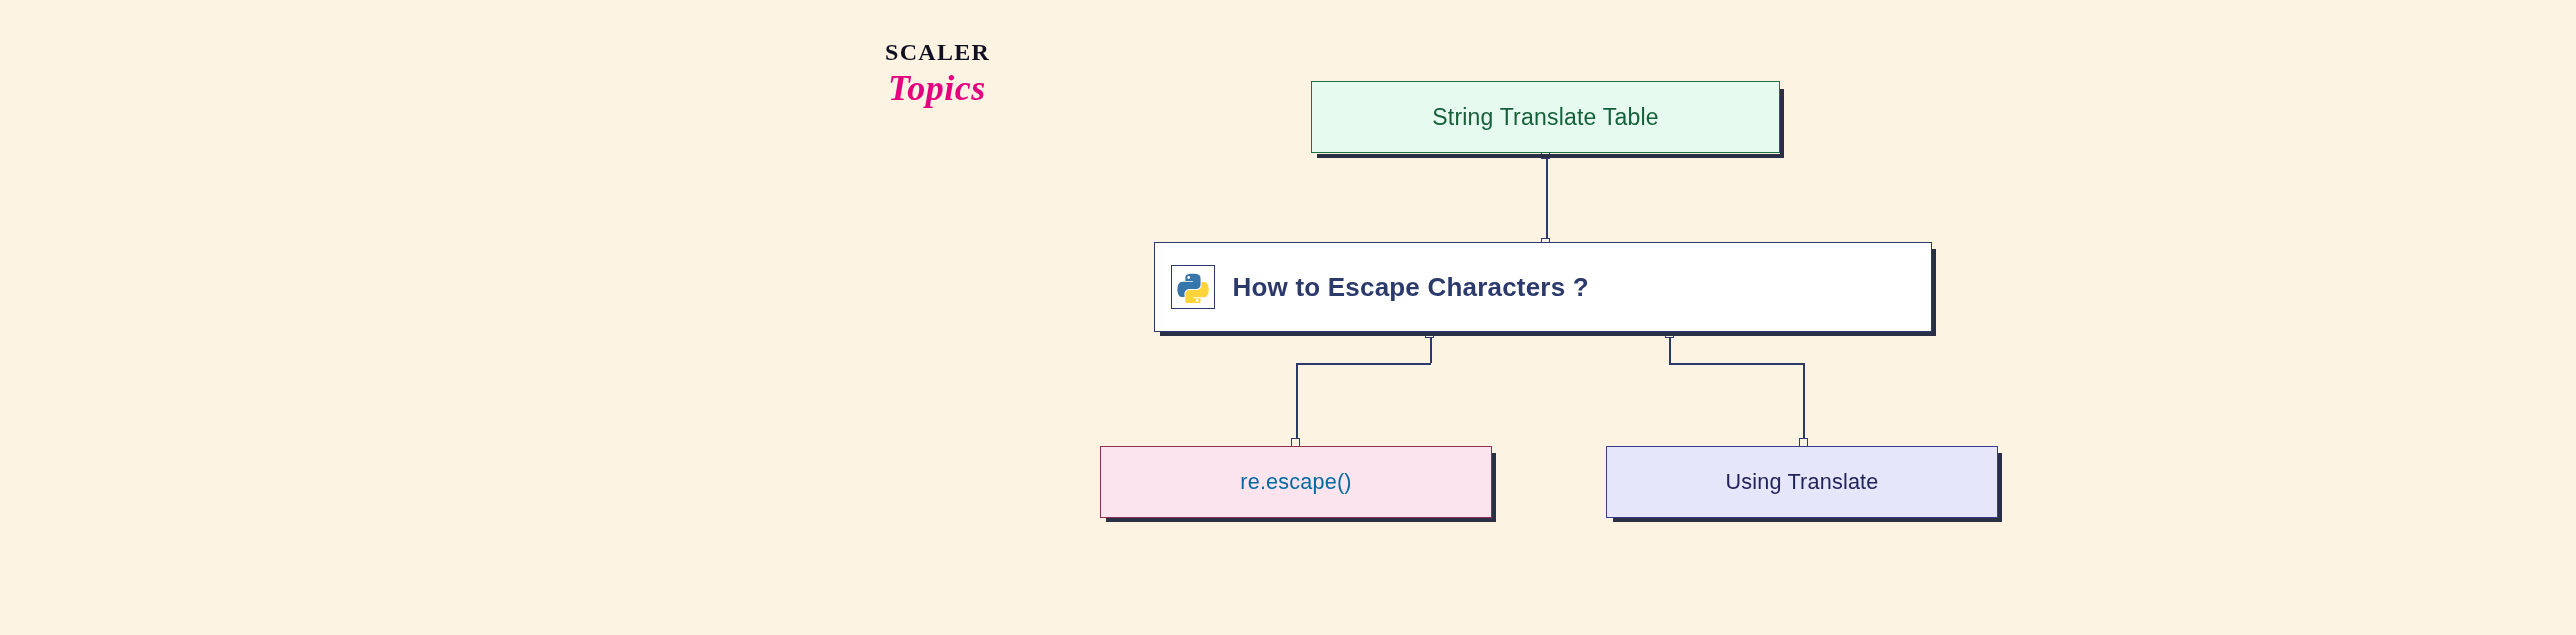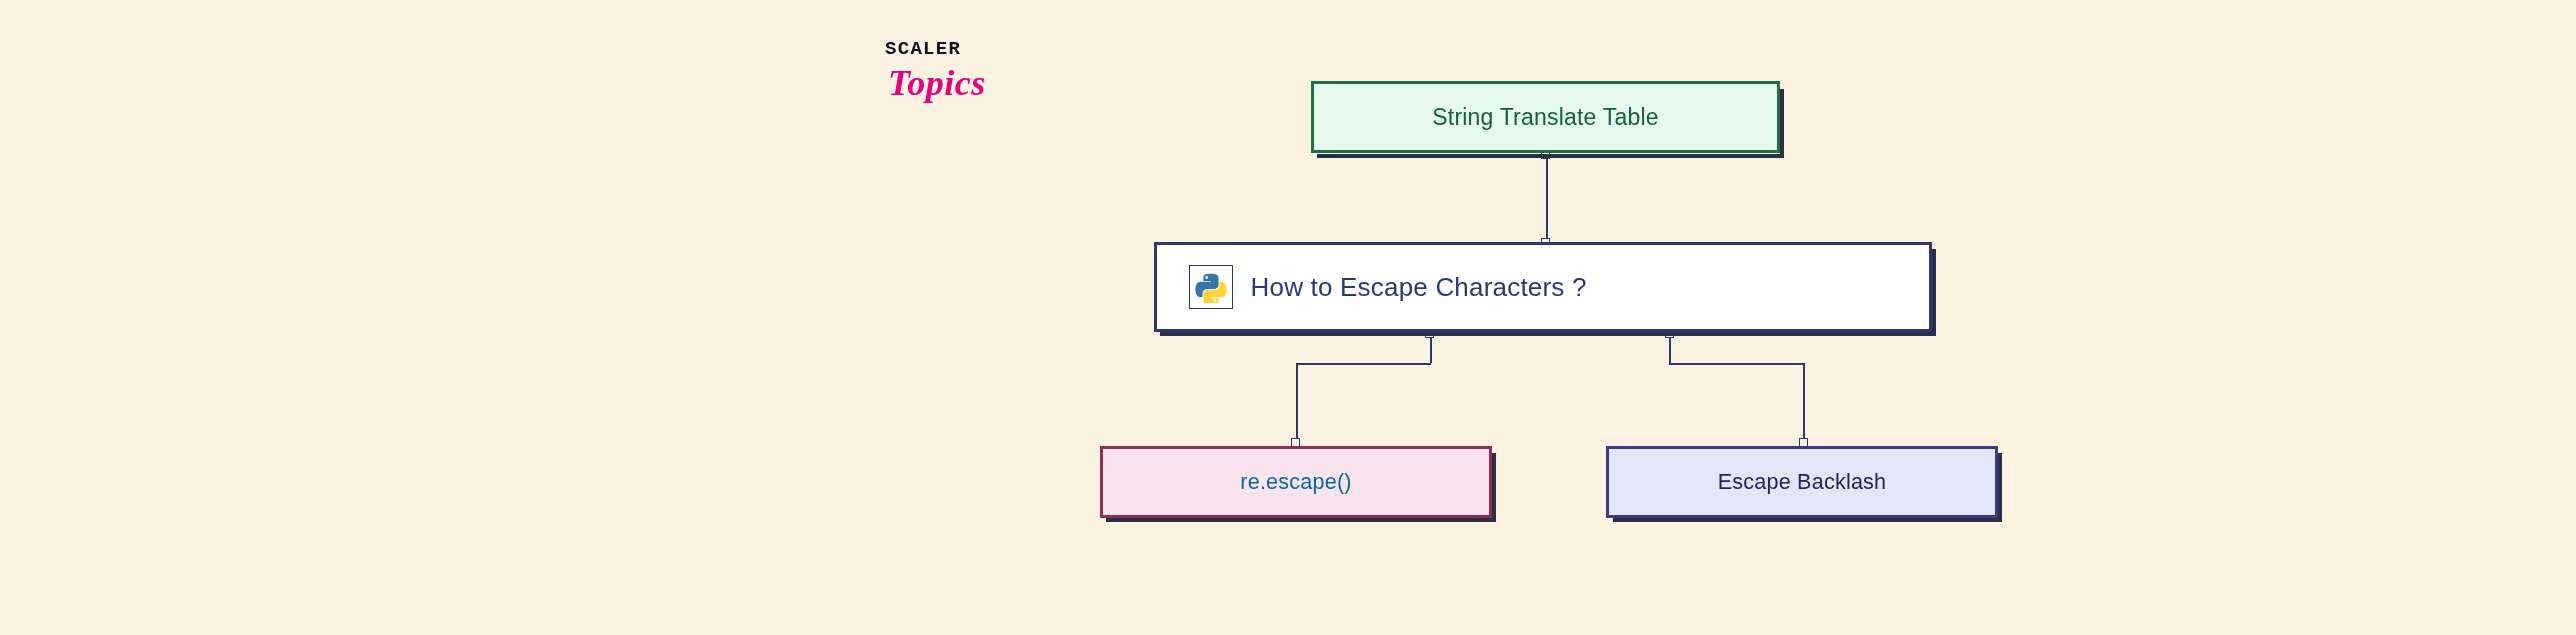--- a/index.html
+++ b/index.html
@@ -22,44 +22,44 @@
 
   
   #logo {
     position: absolute;
     left: 885px;
     top: 40px;
     width: 165px;
     height: 67px;
   }
   #logo .scaler {
-    font-family: Liberation Mono, monospace;
+    font-family: Liberation Serif, serif;
     font-weight: bold;
-    font-size: 19px;
+    font-size: 24px;
     letter-spacing: 1.3px;
     color: #111122;
     line-height: 1;
   }
   #logo .topics {
     font-family: "Liberation Serif", serif;
     font-style: italic;
     font-weight: bold;
     font-size: 36px;
     color: #e4007f;
     line-height: 1;
     margin-top: 6.2px;
     margin-left: 3.1px;
     letter-spacing: 0.5px;
   }
 
   
   .node {
     position: absolute;
     box-sizing: border-box;
-    border: 3px solid #a3a3a3;
+    border: 1px solid #a3a3a3;
     display: flex;
     align-items: center;
     justify-content: center;
     font-size: 21.6px;
     color: #1f2a44;
     letter-spacing: 0.2px;
   }
 
   
   .shadowbox {
@@ -80,21 +80,22 @@
   #node-main {
     left: 1154px;
     top: 242px;
     width: 778px;
     height: 90px;
     background: #ffffff;
     border-color: #2b3a6b;
     color: #2b3a6b;
     font-size: 26px;
     justify-content: flex-start;
-    padding-left: 32px;
+    padding-left: 16px;
+    font-weight: bold;
   }
   #node-main .label {
     margin-left: 17.5px;
   }
   #node-escape {
     left: 1100px;
     top: 446px;
     width: 392px;
     height: 72px;
     background: #fbe4ee;
@@ -192,17 +193,17 @@
       </svg>
     </span>
     <span class="label">How to Escape Characters ?</span>
   </div>
 
   <div class="node" id="node-escape">
     <span>re.escape()</span>
   </div>
 
   <div class="node" id="node-backslash">
-    <span>Escape Backlash</span>
+    <span>Using Translate</span>
   </div>
 
 </div>
 
 
 </body></html>

